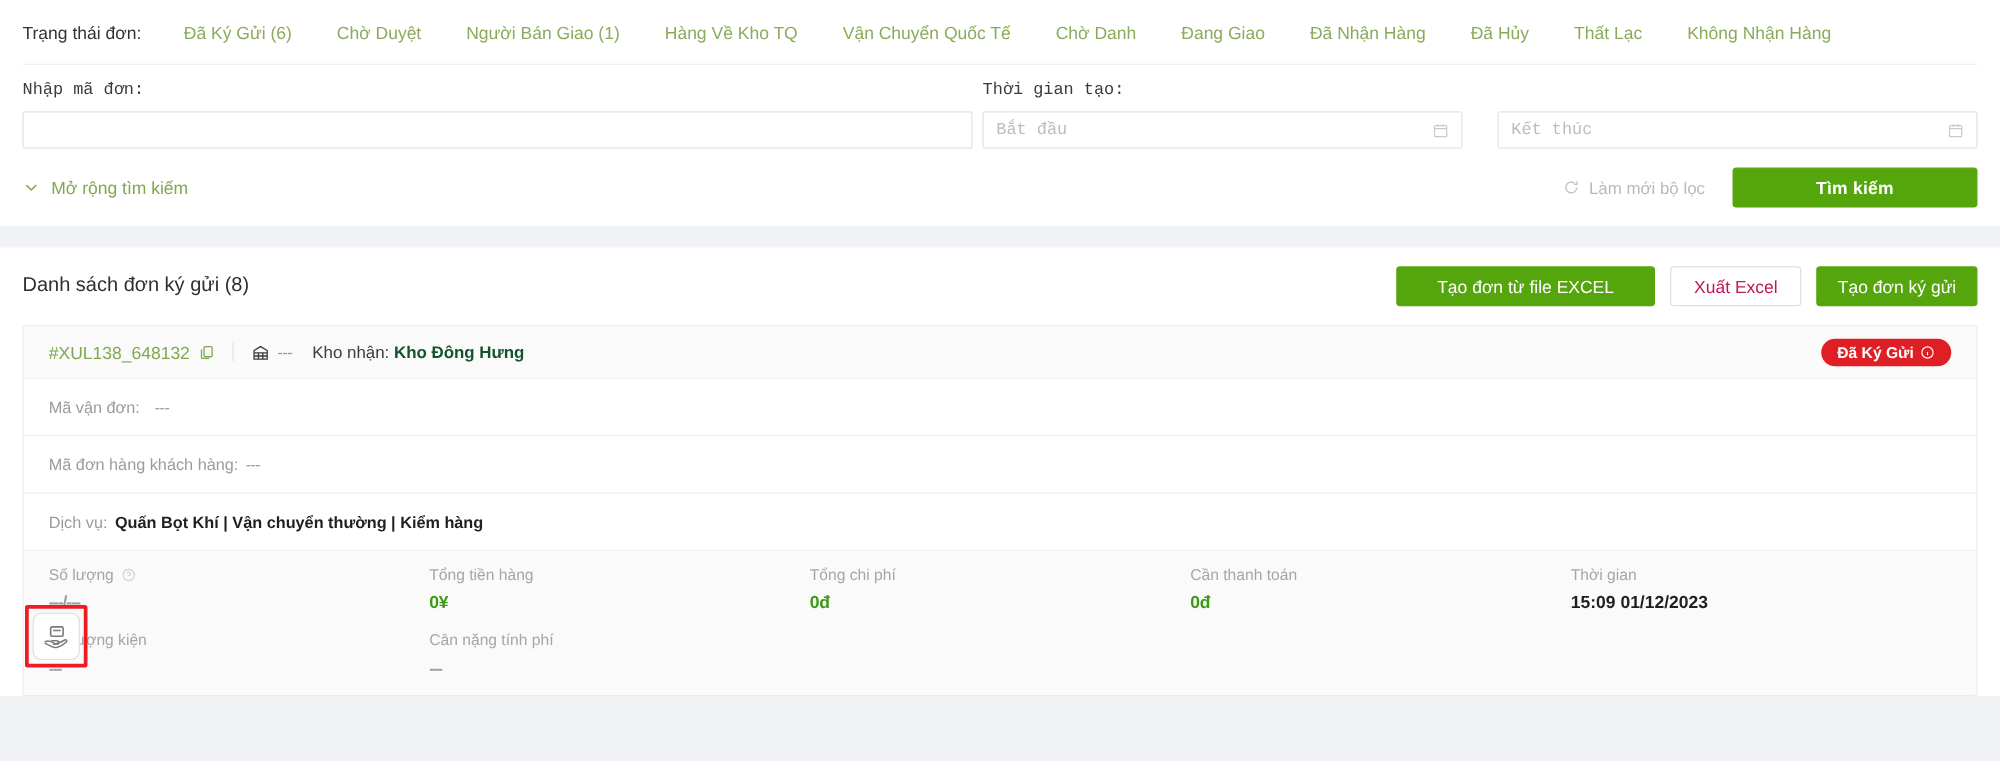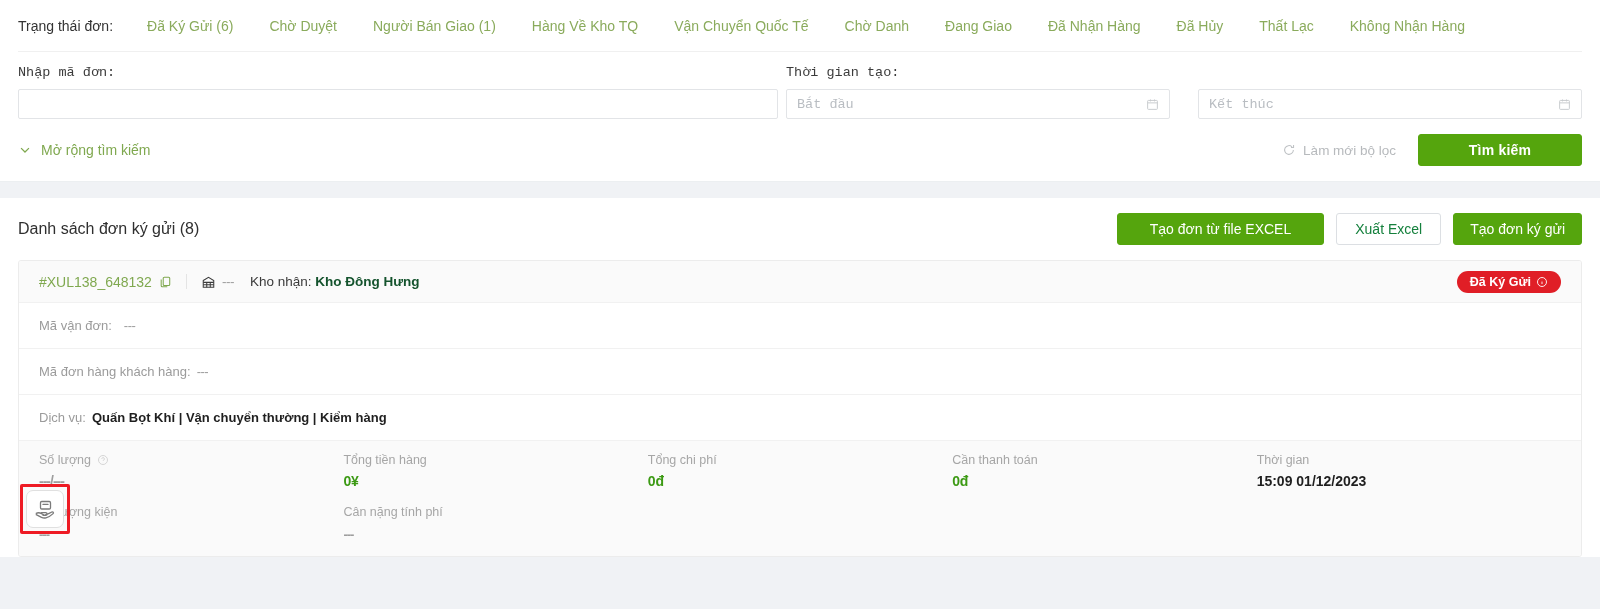--- a/index.html
+++ b/index.html
@@ -77,22 +77,22 @@
   }
   .refresh-ico { width:14px; height:14px; }
   .btn {
     border-radius: 3px;
     font-size: 14px;
     display:inline-flex; align-items:center; justify-content:center;
     cursor:pointer;
     white-space: nowrap;
   }
   .btn-green { background:#55a50d; color:#fff; border:1px solid #55a50d; }
-  .btn-white { background:#fff; color:#15803d; border:1px solid #dcdfe3; }
-  .btn-search { width: 164px; height: 32px; font-weight:700; letter-spacing:.2px; }
+  .btn-white { background:#fff; color:#be185d; border:1px solid #dcdfe3; }
+  .btn-search { width: 196px; height: 32px; font-weight:700; letter-spacing:.2px; }
 
   
   .gap-strip { height: 16px; background:#f0f2f5; }
 
   
   .list-section { background:#fff; padding: 0 18px; }
   .list-head {
     display:flex; align-items:center; justify-content:space-between;
     height: 62px;
   }

